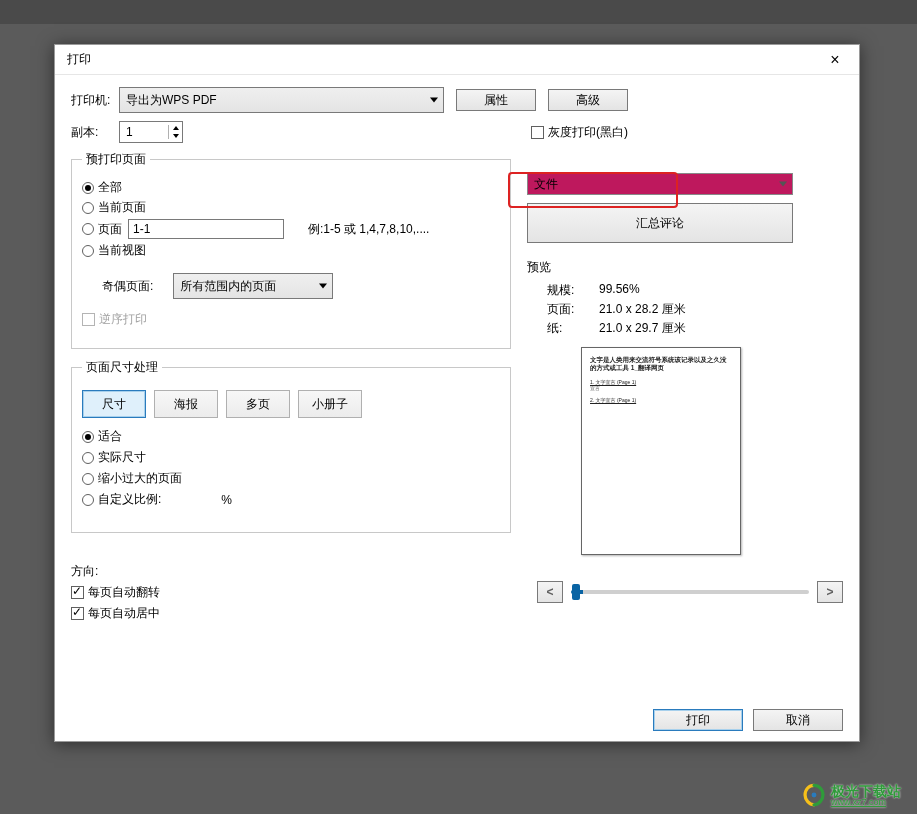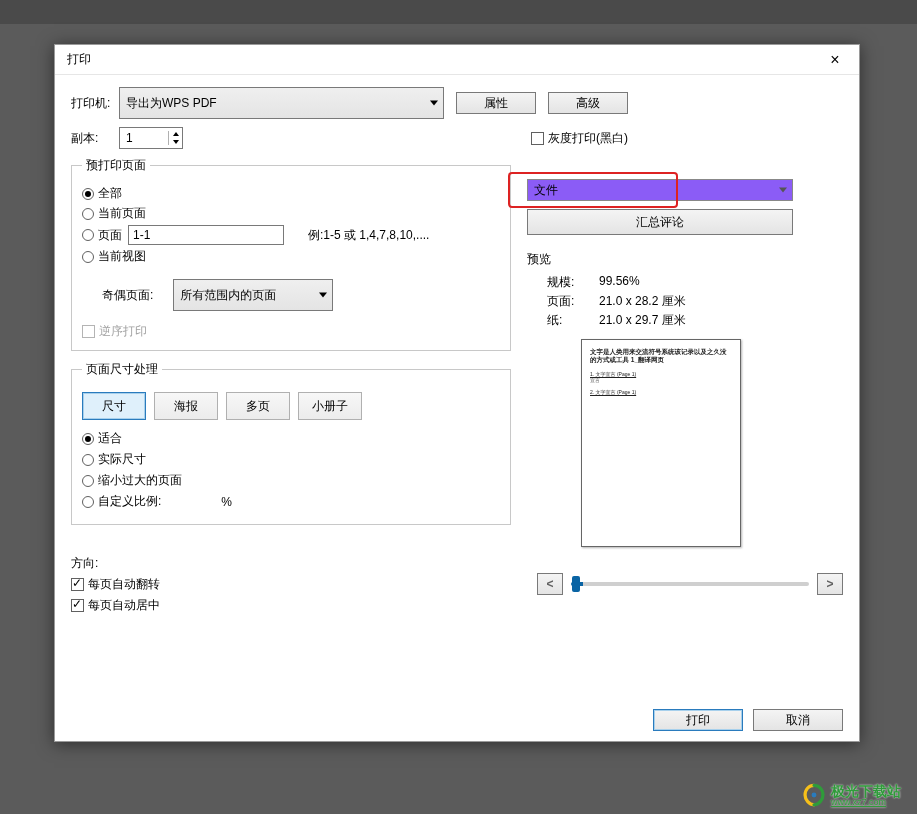--- a/index.html
+++ b/index.html
@@ -61,21 +61,21 @@
     flex: 1;
     padding: 12px 16px 10px 16px;
     display: flex;
     flex-direction: column;
   }
   .row { display: flex; align-items: center; margin-bottom: 8px; }
   .lbl { width: 48px; }
   .select {
     border: 1px solid #797979;
     background: linear-gradient(#efefef,#e4e4e4);
-    height: 32px;
+    height: 26px;
     display: inline-flex;
     align-items: center;
     padding: 0 16px 0 6px;
     position: relative;
   }
   .select::after {
     content: "";
     position: absolute;
     right: 5px;
     top: 50%;
@@ -154,21 +154,21 @@
   .checkbox.checked::after {
     content: "✓";
     position: absolute;
     top: -3px; left: 0;
     font-size: 12px;
     color: #000;
   }
   fieldset {
     border: 1px solid #c8c8c8;
     margin: 0 0 10px 0;
-    padding: 8px 10px 10px 10px;
+    padding: 8px 10px 20px 10px;
   }
   fieldset legend {
     font-size: 12px;
     padding: 0 4px;
   }
   .columns {
     display: flex;
     gap: 16px;
     flex: 1;
   }
@@ -245,41 +245,41 @@
   .custom-scale-row { display: flex; align-items: center; gap: 60px; }
   .pdfsel-row {
     display: flex;
     align-items: center;
     margin-top: 24px;
   }
   .doc-select {
     width: 266px;
     height: 22px;
     border: 1px solid #888;
-    background: #8b5cf6;
+    background: #be185d;
     display: flex;
     align-items: center;
     padding: 0 18px 0 6px;
     position: relative;
   }
   .doc-select::after {
     content: "";
     position: absolute;
     right: 5px;
     top: 50%;
     transform: translateY(-50%);
     width: 0; height: 0;
     border-left: 4px solid transparent;
     border-right: 4px solid transparent;
     border-top: 5px solid #555;
   }
   .summary-btn {
     margin-top: 8px;
     width: 266px;
-    height: 26px;
+    height: 40px;
     border: 1px solid #797979;
     background: linear-gradient(#f4f4f4,#e4e4e4);
     display: flex;
     align-items: center;
     justify-content: center;
   }
   .preview-label { margin-top: 16px; }
   .preview-table {
     margin-top: 6px;
     margin-left: 20px;

